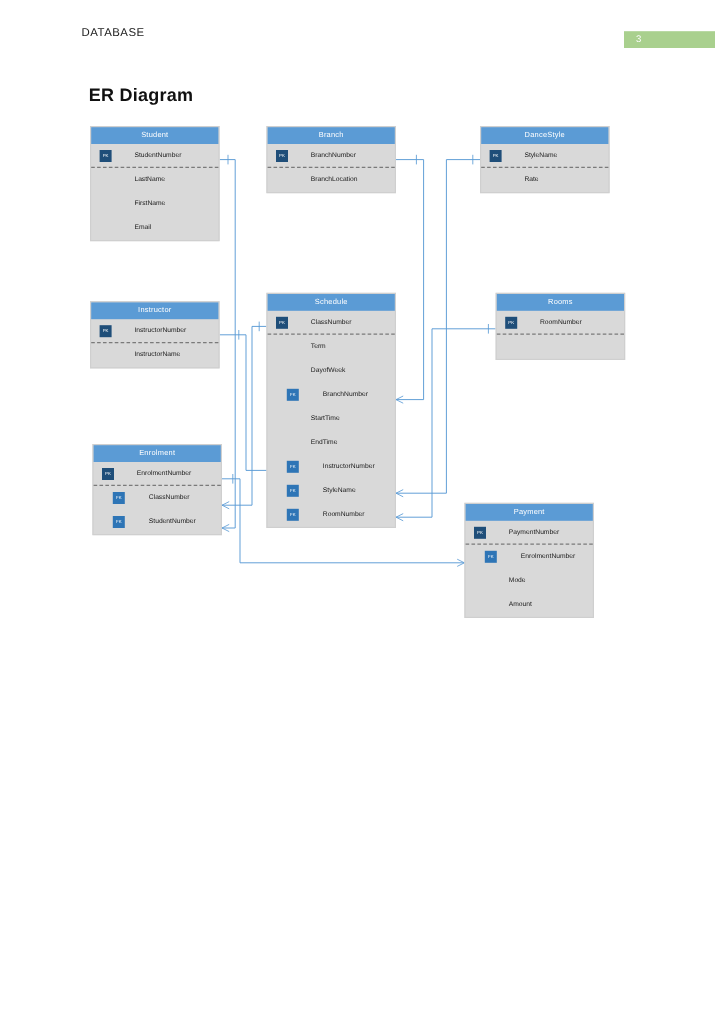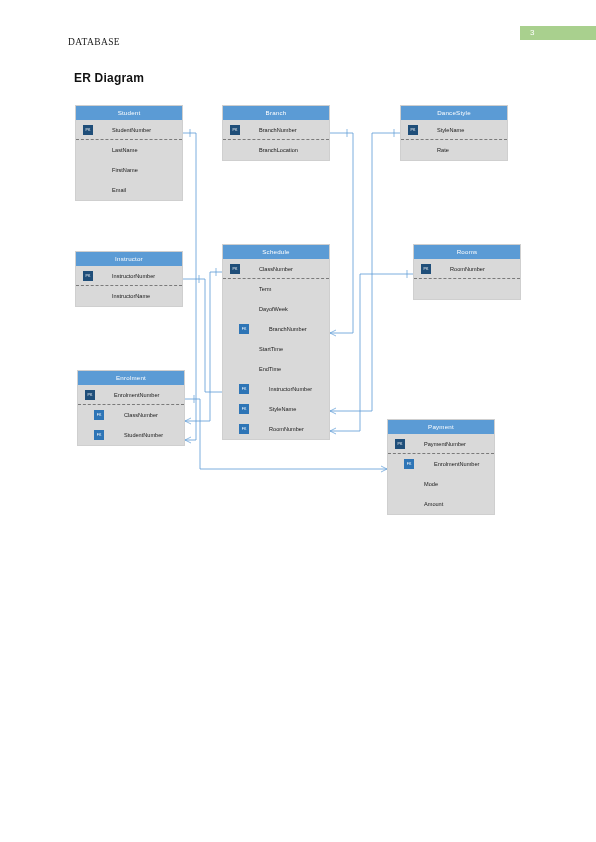--- a/index.html
+++ b/index.html
@@ -17,46 +17,46 @@
     position: relative;
     width: 596px;
     height: 842px;
     background: #ffffff;
   }
 
   
   .doc-header {
     position: absolute;
     left: 68px;
-    top: 37px;
+    top: 22px;
     font-size: 9.5px;
     letter-spacing: 0.4px;
     color: #1a1a1a;
-    font-family: Liberation Serif, serif;
+    font-family: Liberation Sans, sans-serif;
   }
 
   .page-badge {
     position: absolute;
     left: 520px;
     top: 26px;
     width: 76px;
     height: 14px;
     background: #a9d08e;
     color: #ffffff;
     font-size: 8px;
     line-height: 14px;
     padding-left: 10px;
     font-family: "Liberation Sans", sans-serif;
   }
 
   .doc-title {
     position: absolute;
     left: 74px;
     top: 71px;
-    font-size: 12px;
+    font-size: 15px;
     font-weight: bold;
     color: #111111;
     letter-spacing: 0.2px;
   }
 
   
   #canvas {
     position: absolute;
     left: 0;
     top: 0;

